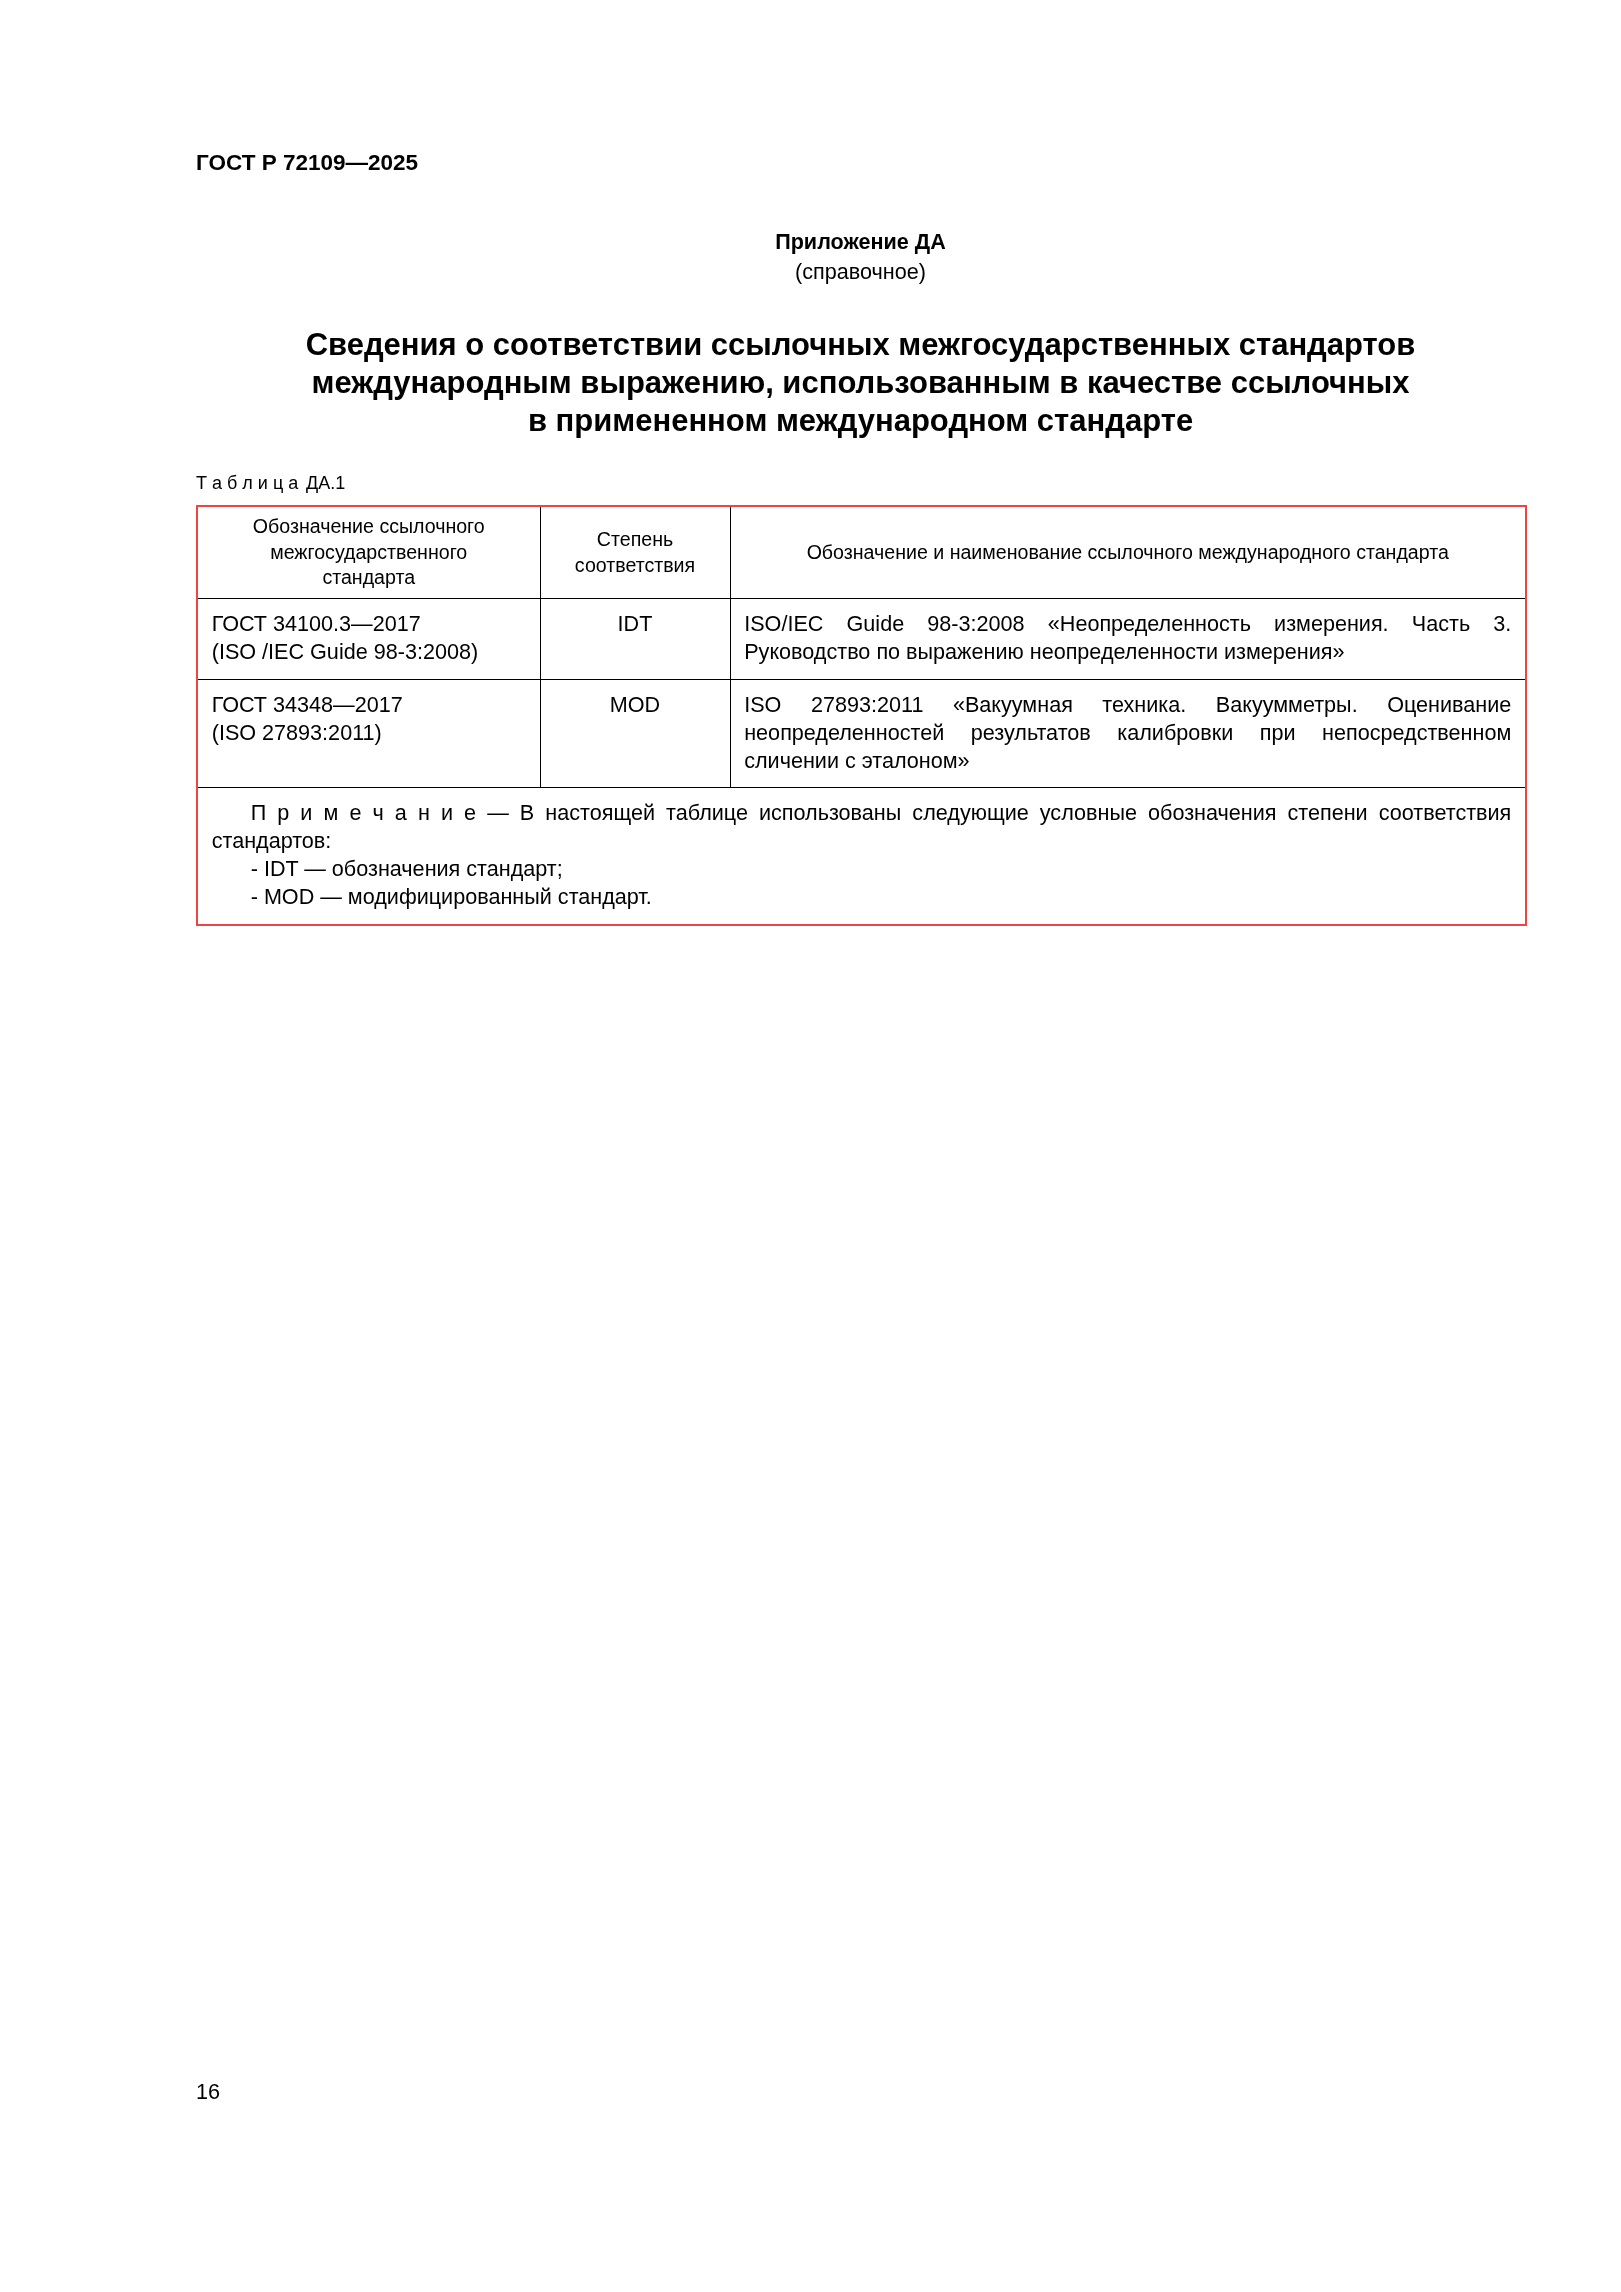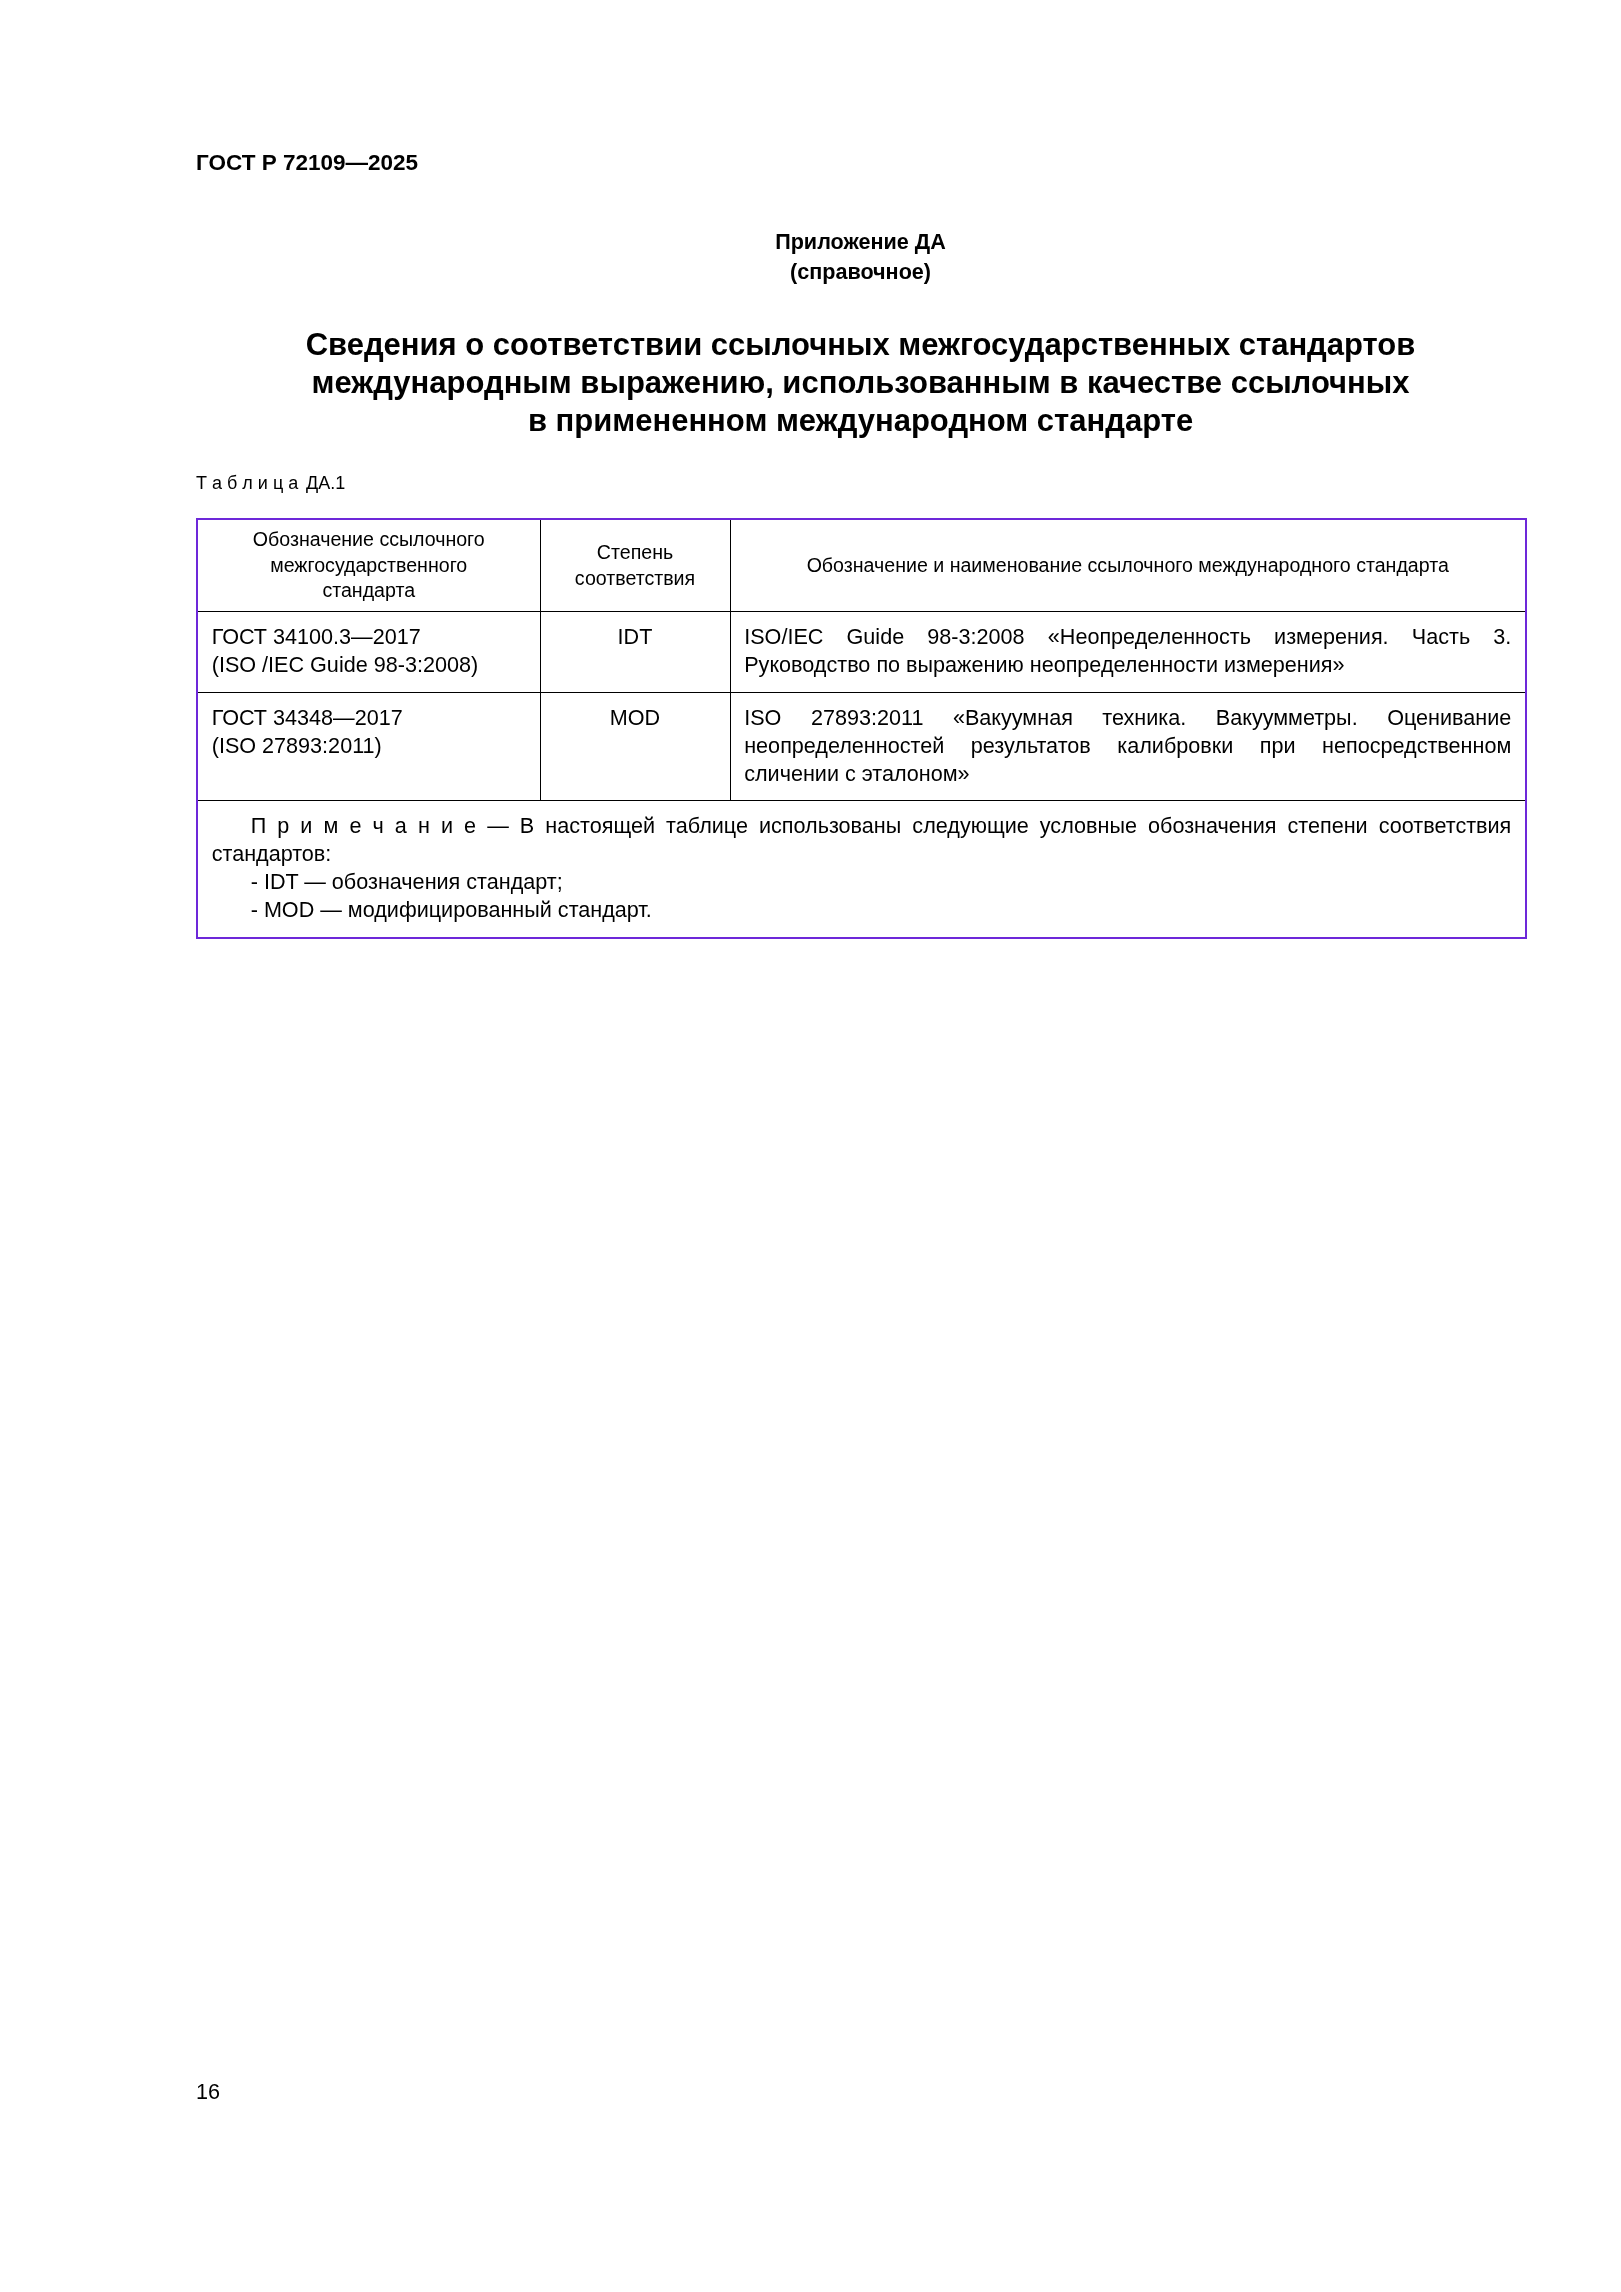--- a/index.html
+++ b/index.html
@@ -26,45 +26,45 @@
   }
   .appendix-title {
     margin-top: 51px;
     text-align: center;
     font-weight: bold;
     font-size: 21.6px;
     line-height: 30px;
   }
   .appendix-subtitle {
     text-align: center;
-    font-weight: bold;
+    font-weight: normal;
     font-size: 21.6px;
     line-height: 30px;
   }
   .heading {
     margin-top: 39px;
     text-align: center;
     font-weight: bold;
     font-size: 31px;
     line-height: 38px;
   }
   .table-caption {
     margin-top: 31px;
     font-size: 18px;
     line-height: 25.5px;
   }
   .table-caption .caption-number {
     margin-left: 7.8px;
   }
   table.gost {
     border-collapse: collapse;
-    margin-top: 21px;
+    margin-top: 8px;
     width: 1329px;
     table-layout: fixed;
-    border: 2px solid #6d28d9;
+    border: 2px solid #ef4444;
   }
   table.gost th,
   table.gost td {
     border: 1px solid #000;
   }
   table.gost th {
     font-weight: normal;
     font-size: 19.6px;
     line-height: 25.5px;
     text-align: center;

